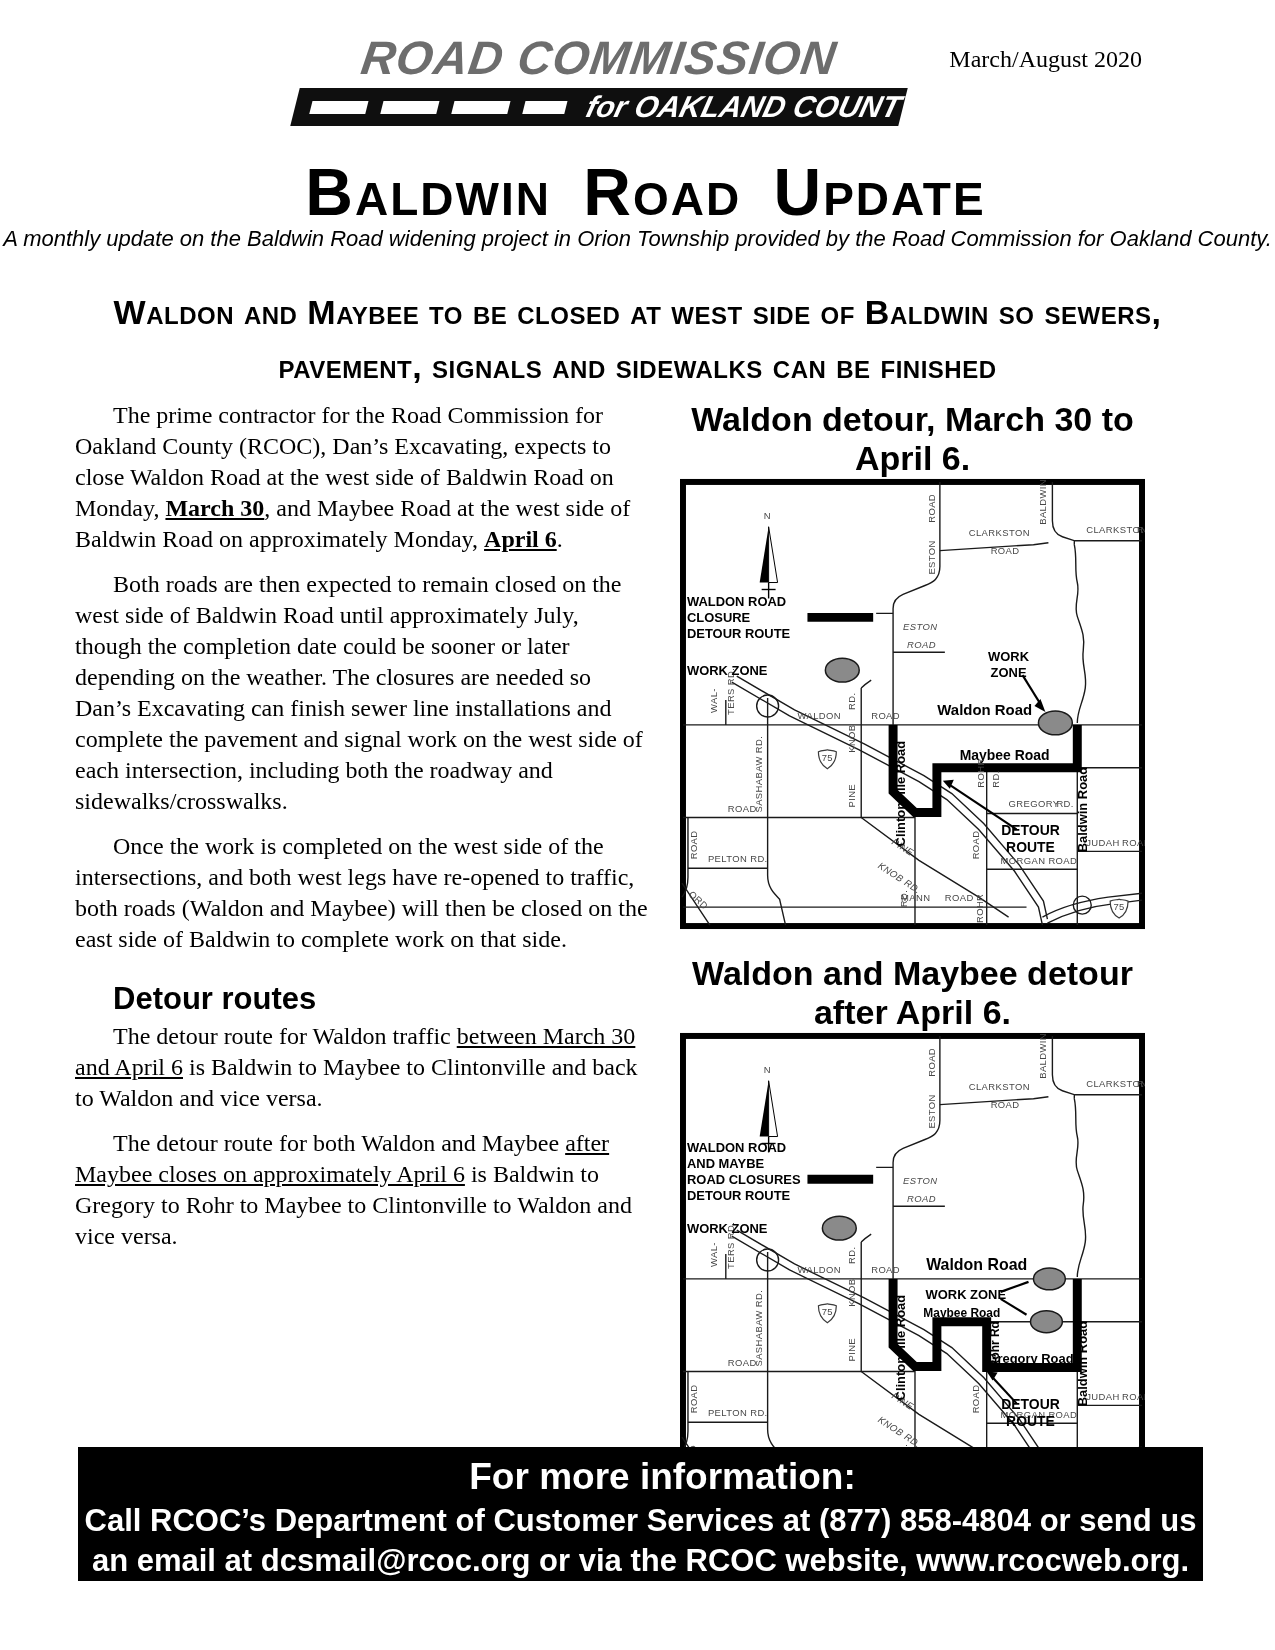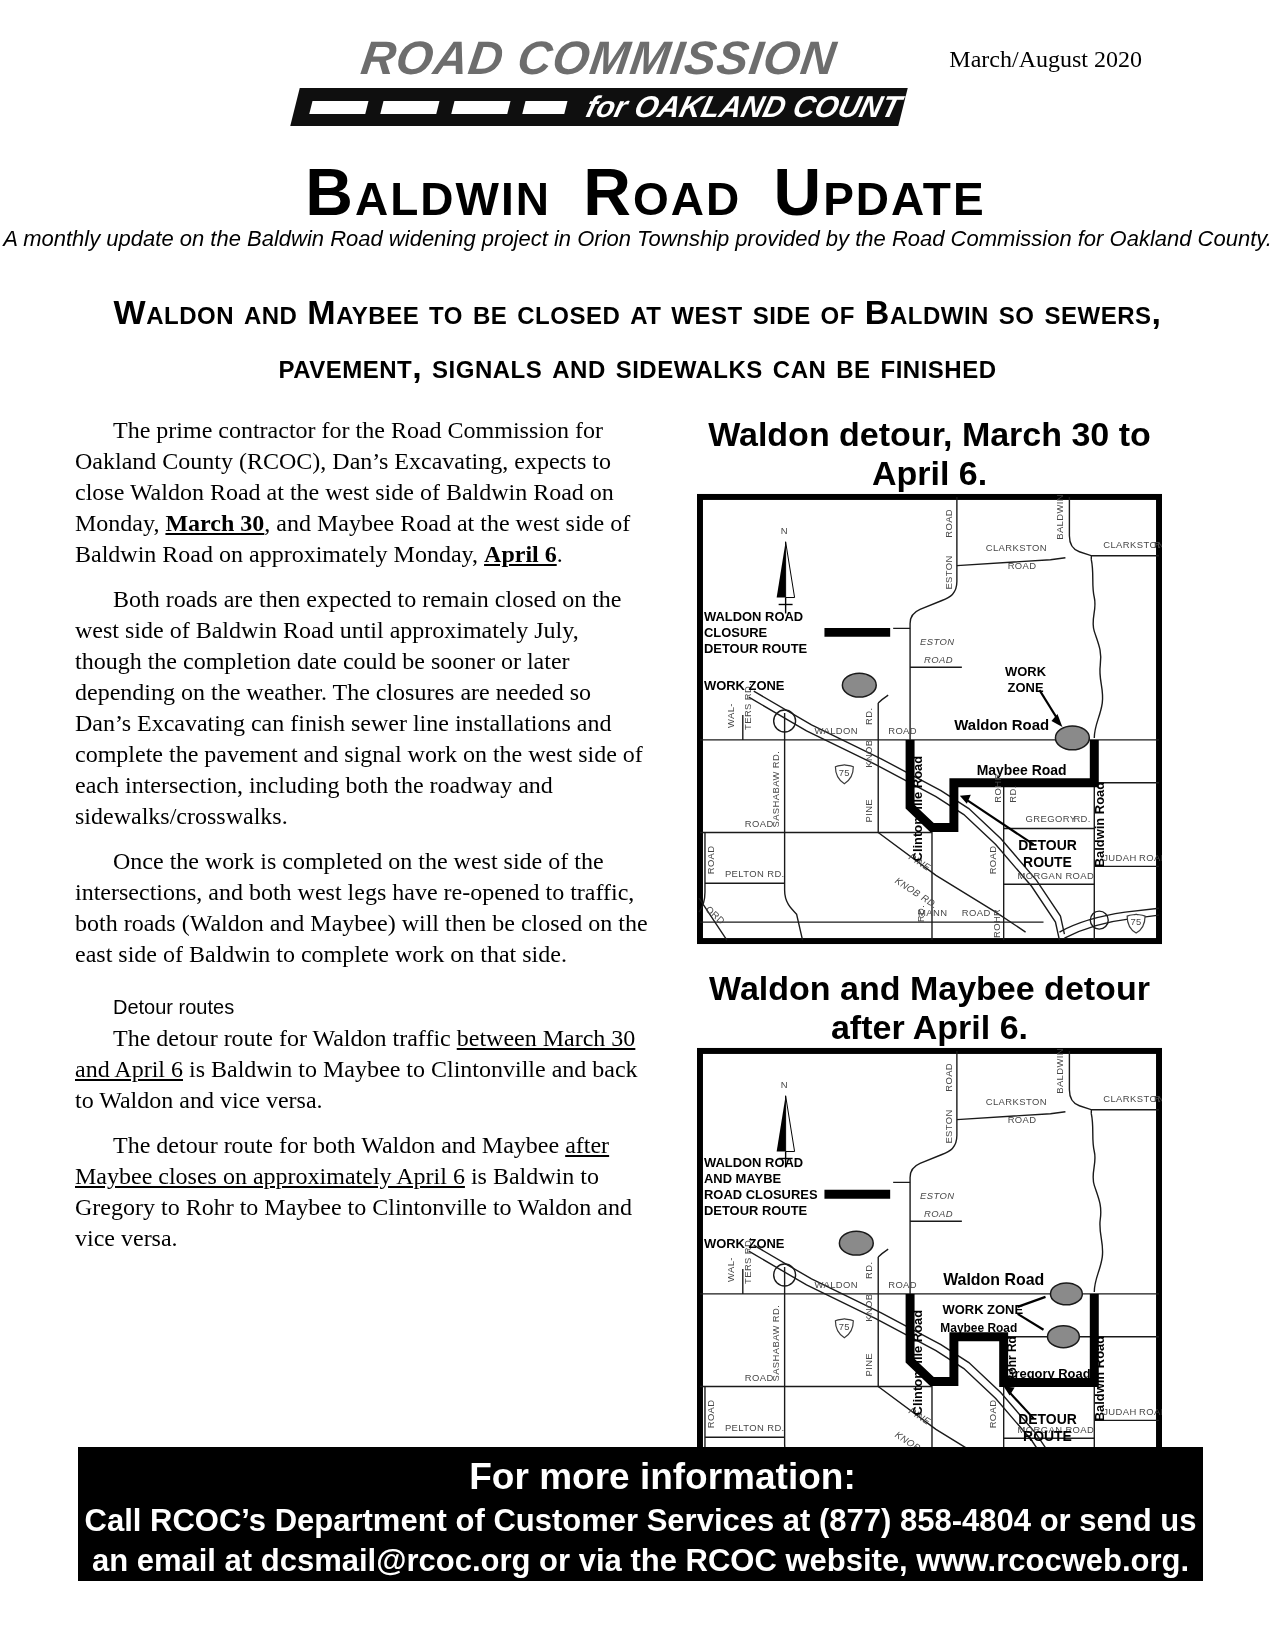--- a/index.html
+++ b/index.html
@@ -22,26 +22,26 @@
   .title { position:absolute; top:146px; left:0; width:100%; margin:8px; text-align:center;
            font-family:"Liberation Sans", sans-serif; font-weight:700; font-size:66px;
            font-variant:small-caps; letter-spacing:2px; word-spacing:12px; }
   .subtitle { position:absolute; top:226px; left:0; width:100%; text-align:center;
               font-family:"Liberation Sans", sans-serif; font-style:italic; font-size:22px; }
   .headline { position:absolute; top:286px; left:68px; right:68px; margin:0; text-align:center;
               font-family:"Liberation Sans", sans-serif; font-weight:700; font-size:34px;
               font-variant:small-caps; line-height:1.58; letter-spacing:.5px; }
 
   
-  .content { position:absolute; top:415px; left:75px; width:1128px; display:flex;gap:17px; }
+  .content { position:absolute; top:400px; left:75px; width:1128px; display:flex; }
   .col-text { width:574px; flex:none; }
   .col-text p { font-size:24px; line-height:31px; margin:0 0 14px 0; text-indent:38px; }
   .bu { font-weight:700; text-decoration:underline; }
   .ul { text-decoration:underline; }
-  .detour-heading { font-family:"Liberation Sans", sans-serif; font-weight:400; font-size:20px;
+  .detour-heading { font-family:"Liberation Sans", sans-serif; font-weight:700; font-size:31px;
                     margin:26px 0 4px 38px; }
   .col-maps { margin-left:6px; width:548px; flex:none; }
   .map-caption { font-family:"Liberation Sans", sans-serif; font-weight:700; font-size:34px;
                  width:465px; margin-left:25px; text-align:center; }
   .map-caption.second { margin-top:24px; }
   .col-maps svg { display:block; margin-left:25px; background:#fff; }
 
   
   .ml  { font-family:"Liberation Sans", sans-serif; font-size:9.5px; fill:#474747; letter-spacing:.4px; }
   .mli { font-style:italic; }

